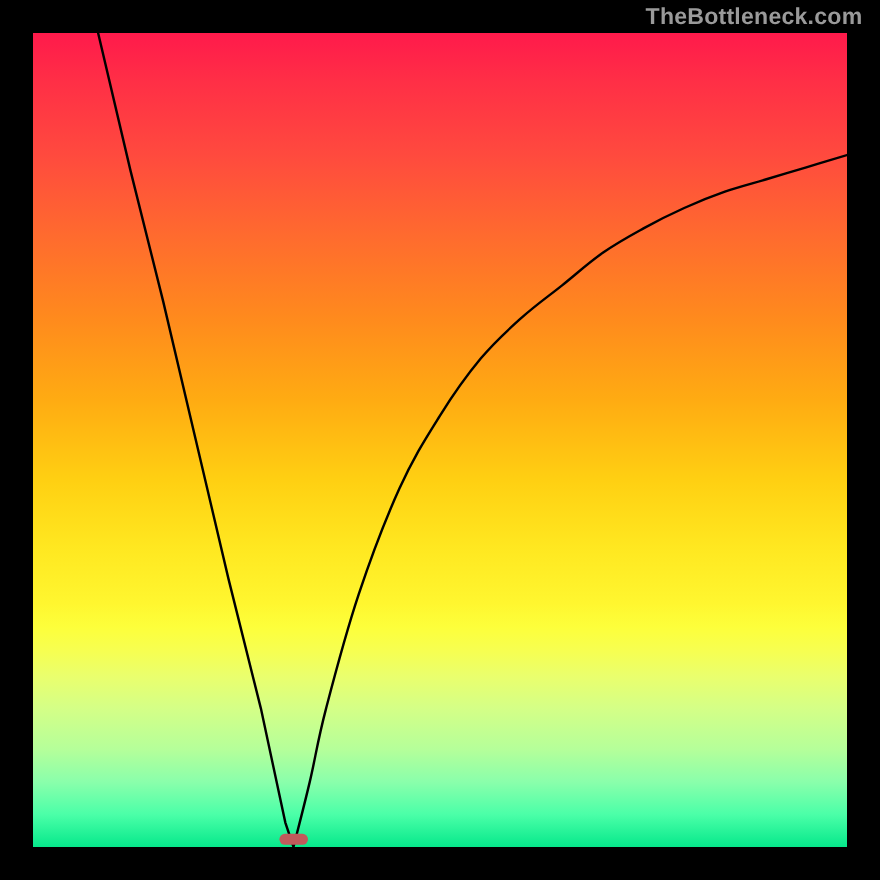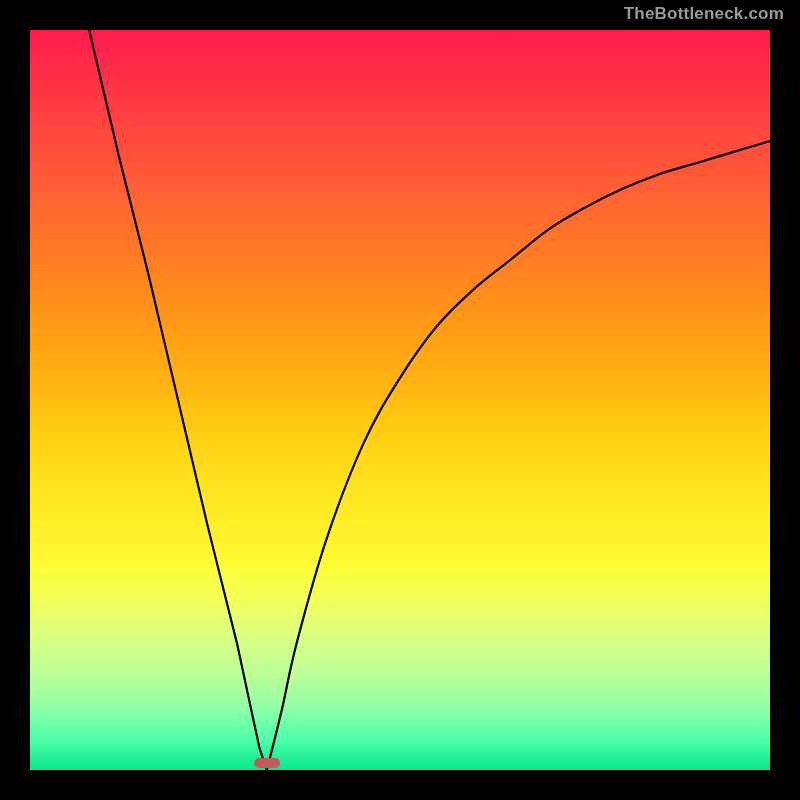--- a/index.html
+++ b/index.html
@@ -15,21 +15,21 @@
     position: relative;
     width: 800px;
     height: 800px;
     background: #000;
   }
   .watermark {
     position: absolute;
     top: 4px;
     right: 16px;
     color: #9a9a9a;
-    font-size: 17px;
+    font-size: 21px;
     font-weight: 600;
     letter-spacing: 0.2px;
     user-select: none;
   }
   .plot {
     position: absolute;
     left: 30px;
     top: 30px;
     width: 740px;
     height: 740px;

